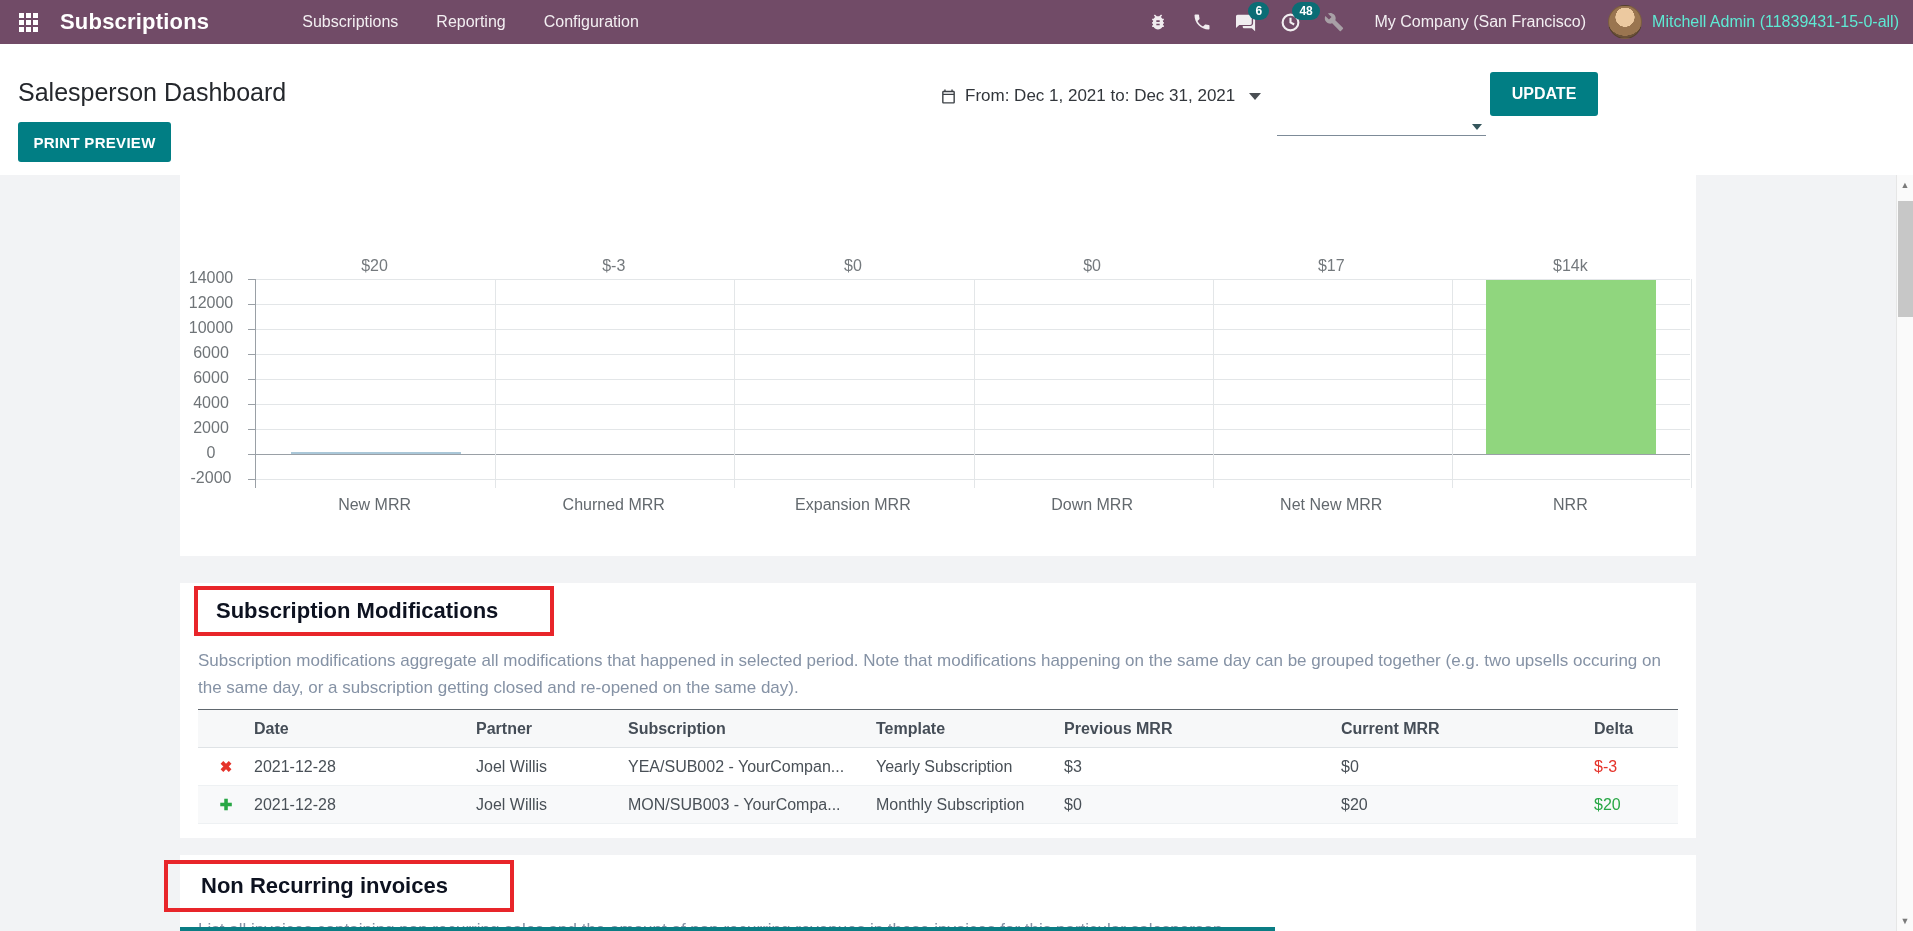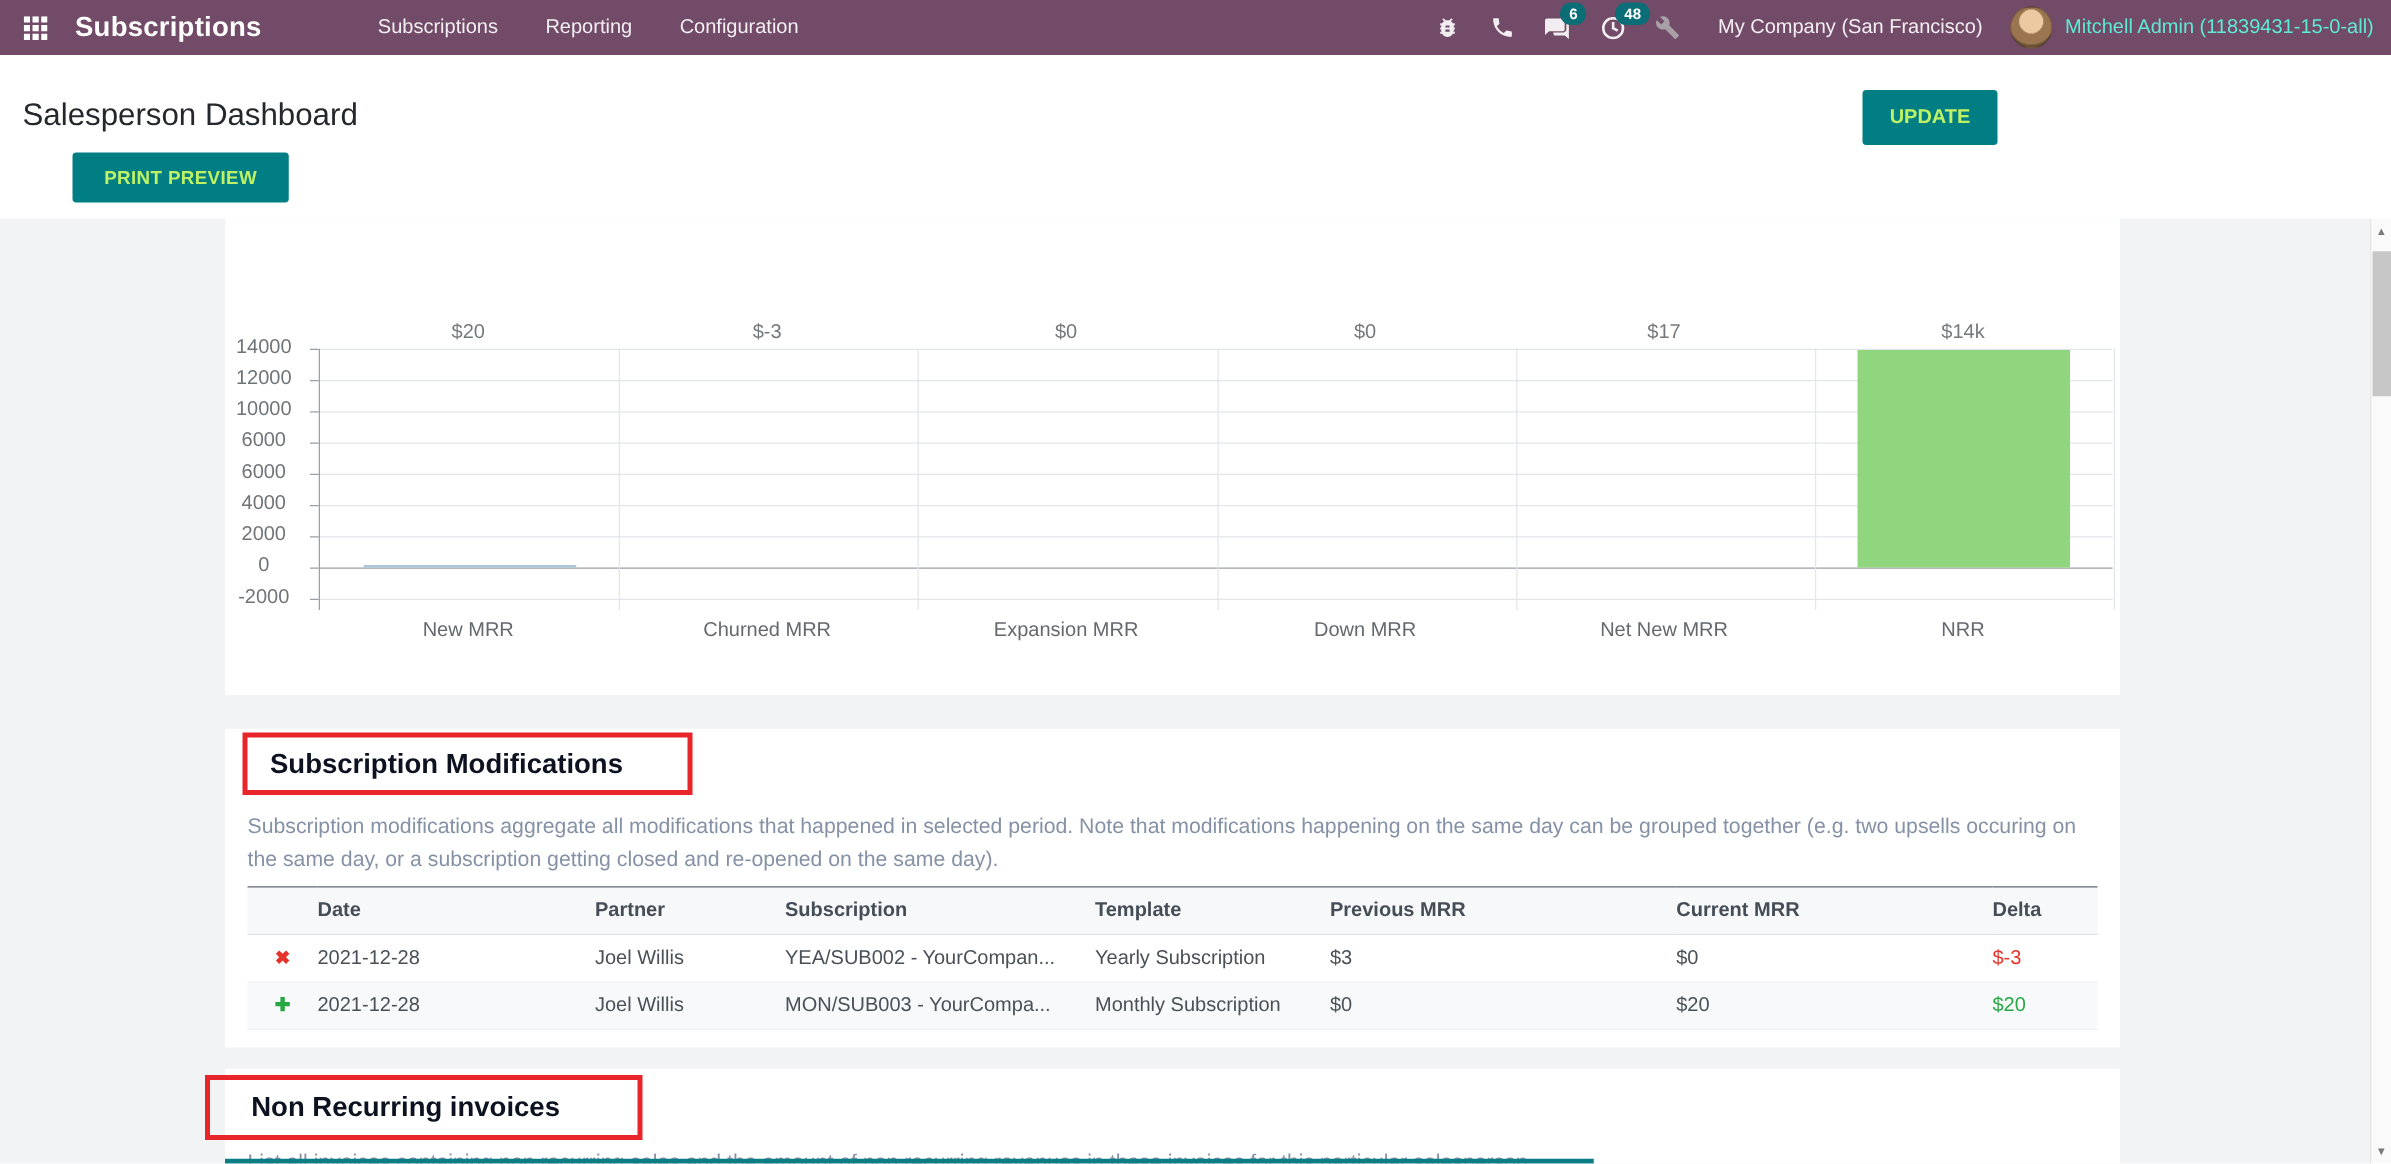--- a/index.html
+++ b/index.html
@@ -22,23 +22,23 @@
 
   
   .control-panel { position:absolute; top:56px; left:0; right:0; height:119px; background:#fff; }
   .page-title { position:absolute; left:18px; top:22px; font-size:25px; color:#24272c; }
   .filters { position:absolute; top:30px; left:940px; right:315px; display:flex; align-items:center; }
   .date-filter { display:flex; align-items:center; gap:8px; cursor:pointer; }
   .date-text { font-size:17px; color:#32363b; white-space:nowrap; }
   .caret { width:0; height:0; border-left:6px solid transparent; border-right:6px solid transparent; border-top:7px solid #4a4f54; margin-left:6px; }
   .empty-select { position:absolute; left:337px; top:24px; width:209px; height:26px; border-bottom:1px solid #7d8b98; cursor:pointer; }
   .select-caret { position:absolute; right:4px; bottom:5px; width:0; height:0; border-left:5px solid transparent; border-right:5px solid transparent; border-top:6px solid #35565c; }
-  .btn { background:#017e84; color:#bef264; font-weight:bold; border:none; border-radius:3px; cursor:pointer; font-family:"Liberation Sans",sans-serif; }
+  .btn { background:#017e84; color:#ffffff; font-weight:bold; border:none; border-radius:3px; cursor:pointer; font-family:"Liberation Sans",sans-serif; }
   .update-btn { position:absolute; left:1490px; top:16px; width:108px; height:44px; font-size:16px; }
-  .print-btn { position:absolute; left:18px; top:66px; width:173px; height:40px; font-size:15px; letter-spacing:.3px;margin-left:40px; }
+  .print-btn { position:absolute; left:18px; top:66px; width:153px; height:40px; font-size:15px; letter-spacing:.3px; }
 
   
   .page { position:absolute; top:175px; left:0; right:17px; bottom:0; background:#f2f3f5; overflow:hidden; }
   .card { position:absolute; background:#fff; overflow:visible; }
   .card-chart { left:180px; top:0; width:1516px; height:381px; }
   .card-mods  { left:180px; top:408px; width:1516px; height:255px; }
   .card-nri   { left:180px; top:680px; width:1516px; height:76px; }
 
   .red-box { position:absolute; border:4px solid #e8252a; }
   .red-box-summary { left:18px; top:1px; padding:5px 20px 9px 13px; }
@@ -139,20 +139,32 @@
           </svg>
       </span>
       <span class="company">My Company (San Francisco)</span>
       <span class="avatar"></span>
       <span class="user">Mitchell Admin (11839431-15-0-all)</span>
     </div>
   </header>
 
   <div class="control-panel">
     <div class="page-title">Salesperson Dashboard</div>
+    <div class="filters">
+      <div class="date-filter">
+        <svg width="17" height="17" viewBox="0 0 24 24" fill="#3d4247">
+            <path d="M19 4h-1V2h-2v2H8V2H6v2H5c-1.1 0-2 .9-2 2v14c0 1.1.9 2 2 2h14c1.1 0 2-.9 2-2V6c0-1.1-.9-2-2-2zm0 16H5V10h14v10zM5 8V6h14v2H5z"></path>
+          </svg>
+        <span class="date-text">From: Dec 1, 2021 to: Dec 31, 2021</span>
+        <span class="caret"></span>
+      </div>
+      <div class="empty-select">
+        <span class="select-caret"></span>
+      </div>
+    </div>
     <button class="btn update-btn">UPDATE</button>
     <button class="btn print-btn">PRINT PREVIEW</button>
   </div>
 
   <div class="page">
 
     <section class="card card-chart">
       <div id="chart">
           <div class="plot">
             <div class="gridline" style="top:0px"></div>

